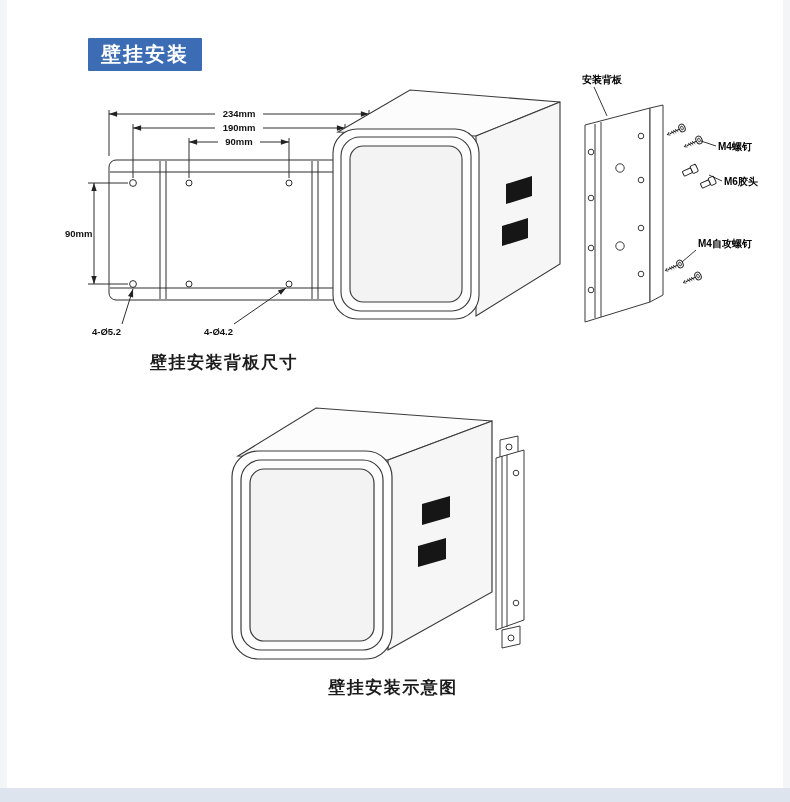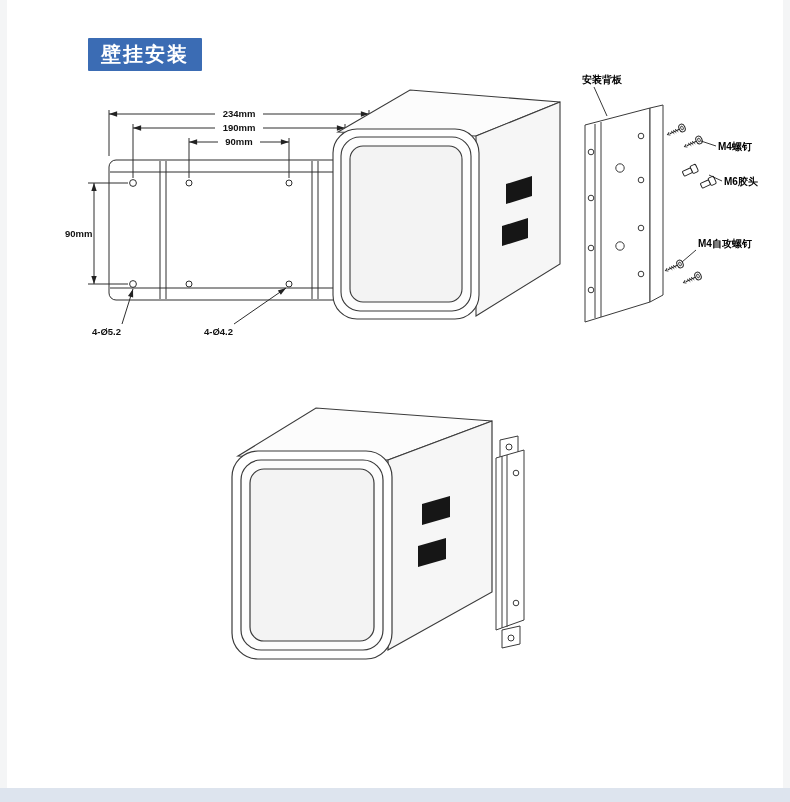--- a/index.html
+++ b/index.html
@@ -87,20 +87,21 @@
         <line x1="58" y1="226" x2="69" y2="191" marker-end="url(#ar1)"></line>
         <line x1="170" y1="226" x2="222" y2="190" marker-end="url(#ar1)"></line>
       </g>
       <text class="dim-text" x="175" y="19" text-anchor="middle">234mm</text>
       <text class="dim-text" x="175" y="33" text-anchor="middle">190mm</text>
       <text class="dim-text" x="175" y="47" text-anchor="middle">90mm</text>
       <text class="dim-text" x="1" y="139">90mm</text>
       <text class="dim-text" x="28" y="237">4-Ø5.2</text>
       <text class="dim-text" x="140" y="237">4-Ø4.2</text>
     </svg>
+    <figcaption>壁挂安装背板尺寸</figcaption>
   </figure>
 
   <figure class="fig-exploded">
     <svg viewBox="0 0 430 272" width="430" height="272">
       <defs>
         <g id="scr">
           <ellipse cx="0" cy="0" rx="3" ry="4" fill="#fff" stroke="#222" stroke-width="1"></ellipse>
           <ellipse cx="0" cy="0" rx="1.2" ry="2" fill="none" stroke="#222" stroke-width="0.8"></ellipse>
           <line x1="3" y1="0" x2="13.5" y2="0" stroke="#222" stroke-width="1"></line>
           <line x1="5" y1="-2" x2="6.8" y2="2" stroke="#222" stroke-width="0.7"></line>
@@ -185,15 +186,16 @@
       <g stroke="#3b3b3b" stroke-width="1.2">
         <polygon points="10,68 88,20 264,33 160,72" fill="#fcfcfc"></polygon>
         <polygon points="160,72 264,33 264,204 160,262" fill="#f6f6f6"></polygon>
         <polygon points="194,116 222,108 222,129 194,137" fill="#161616" stroke="none"></polygon>
         <polygon points="190,158 218,150 218,171 190,179" fill="#161616" stroke="none"></polygon>
         <rect x="4" y="63" width="160" height="208" rx="26" fill="#ffffff"></rect>
         <rect x="13" y="72" width="142" height="190" rx="20" fill="#fdfdfd"></rect>
         <rect x="22" y="81" width="124" height="172" rx="14" fill="#f3f3f3"></rect>
       </g>
     </svg>
+    <figcaption>壁挂安装示意图</figcaption>
   </figure>
 
 </div>
 
 </body></html>

